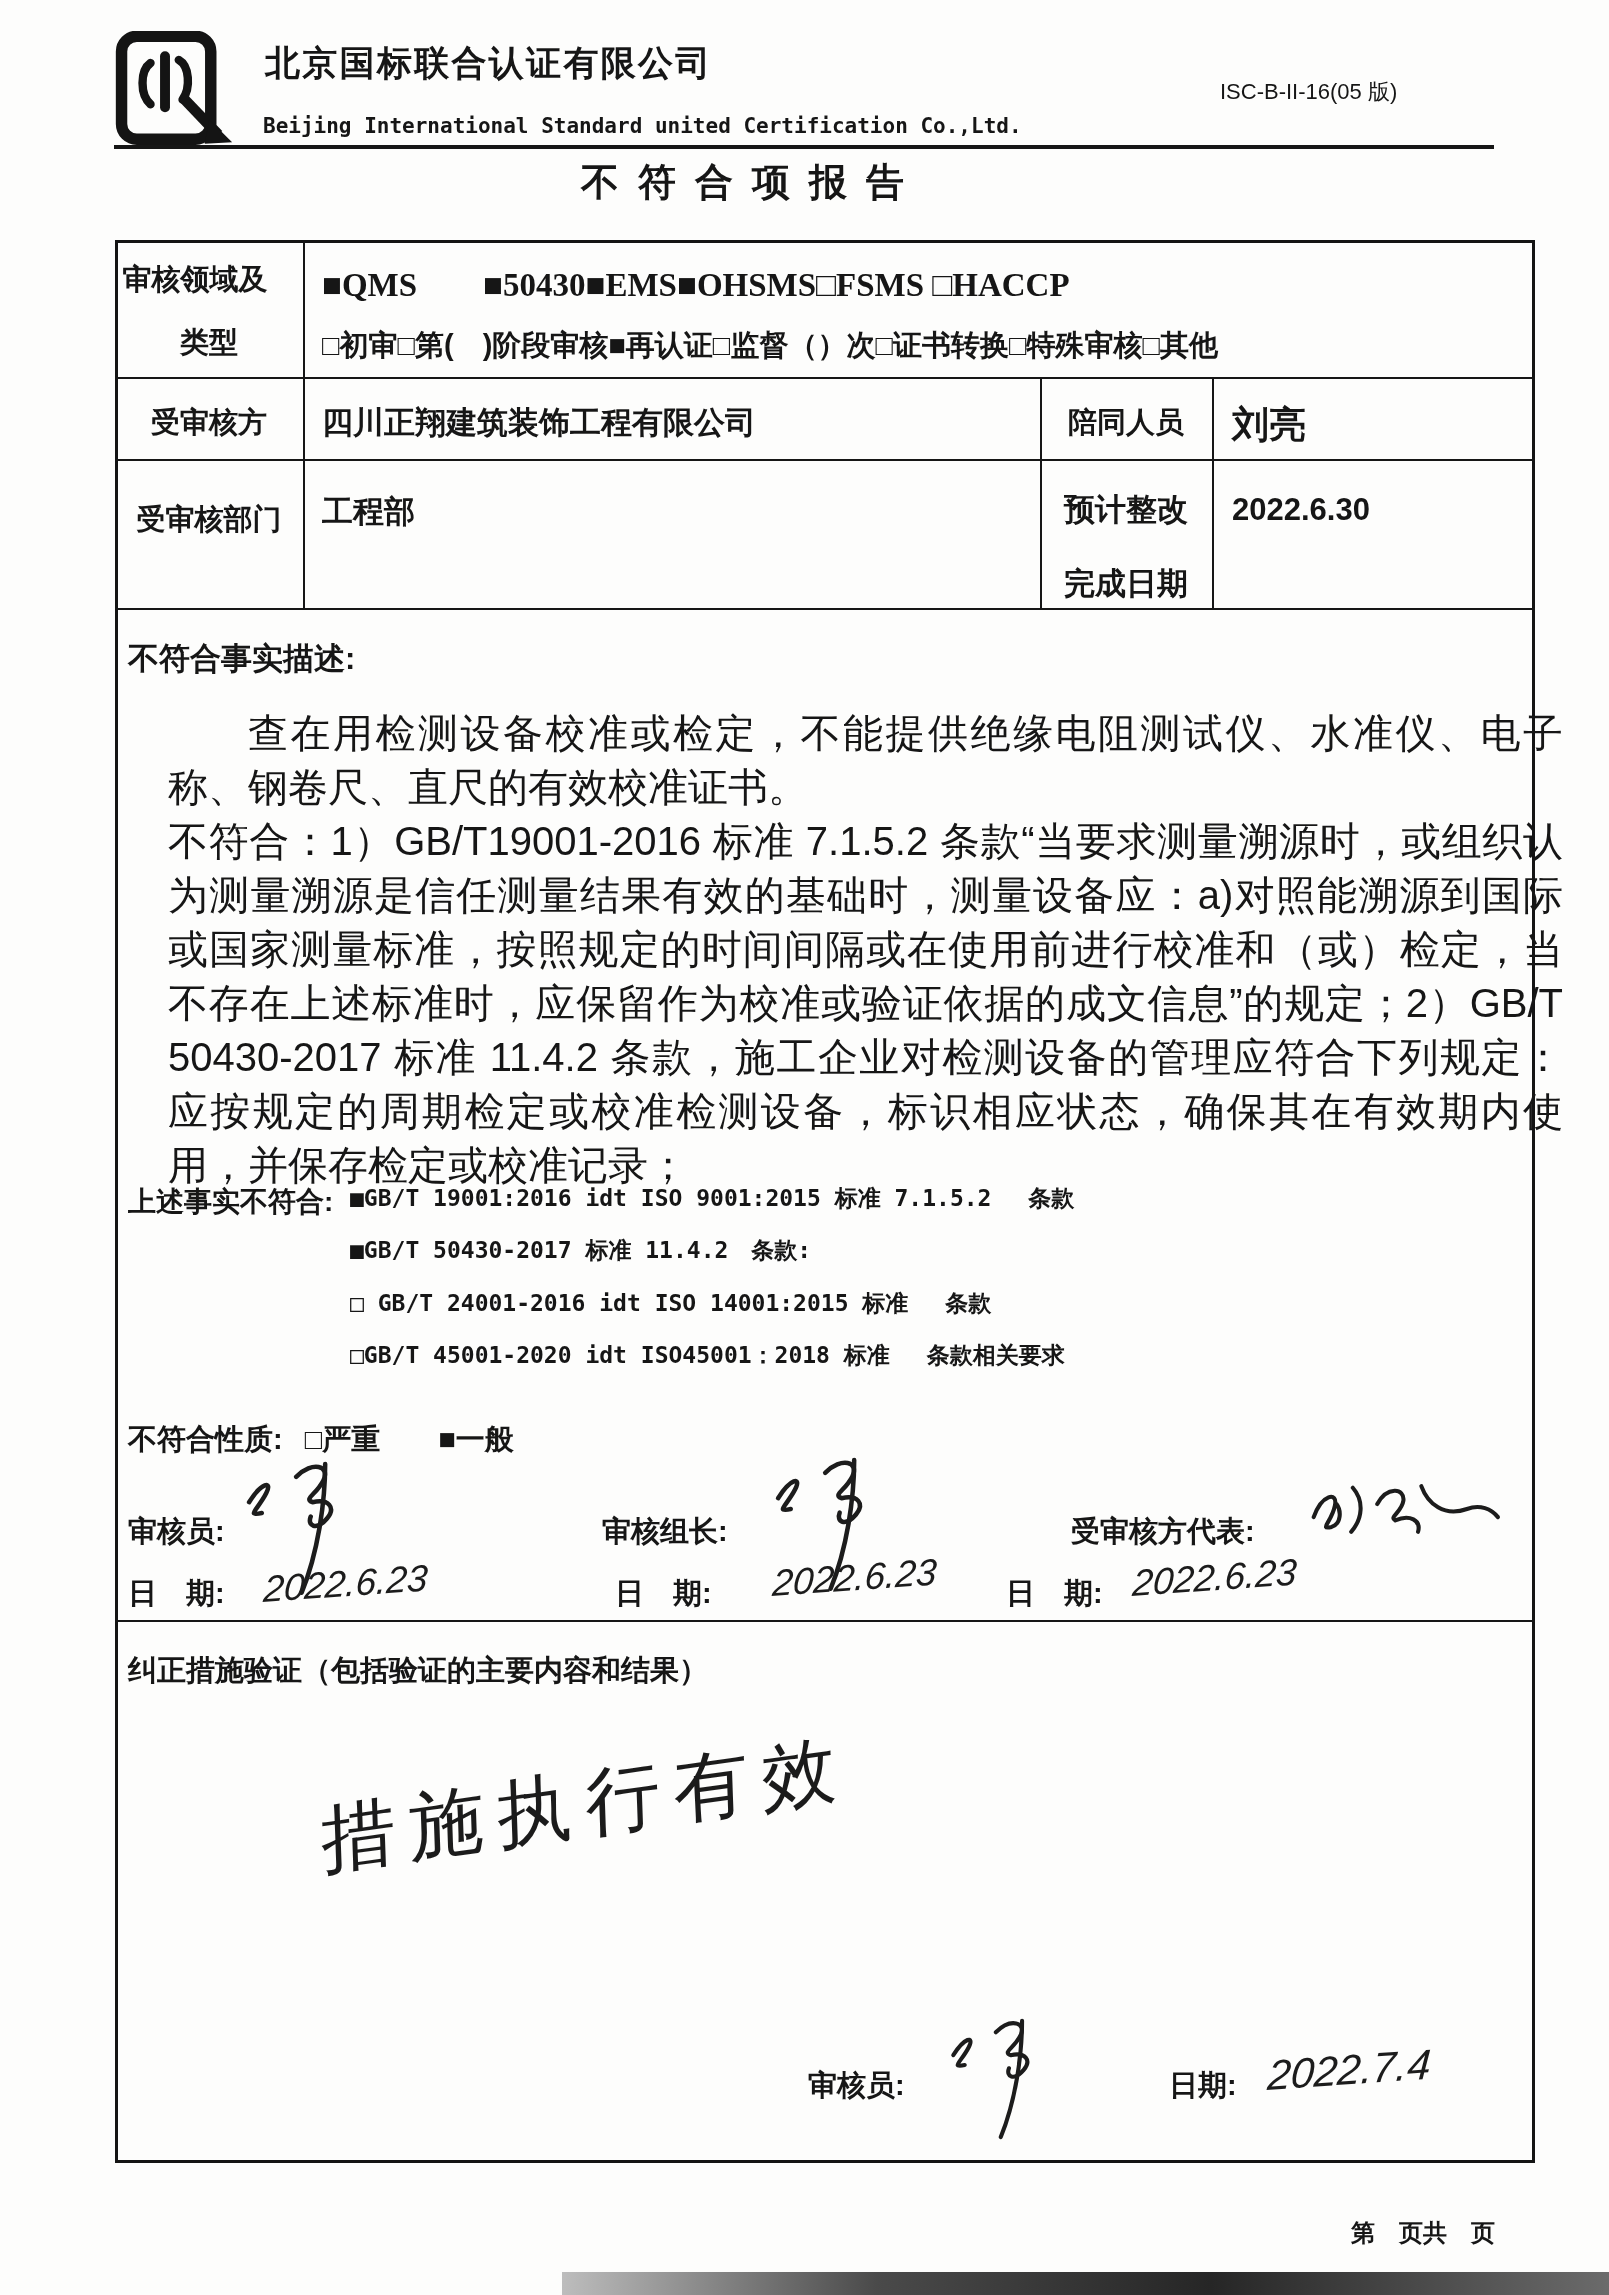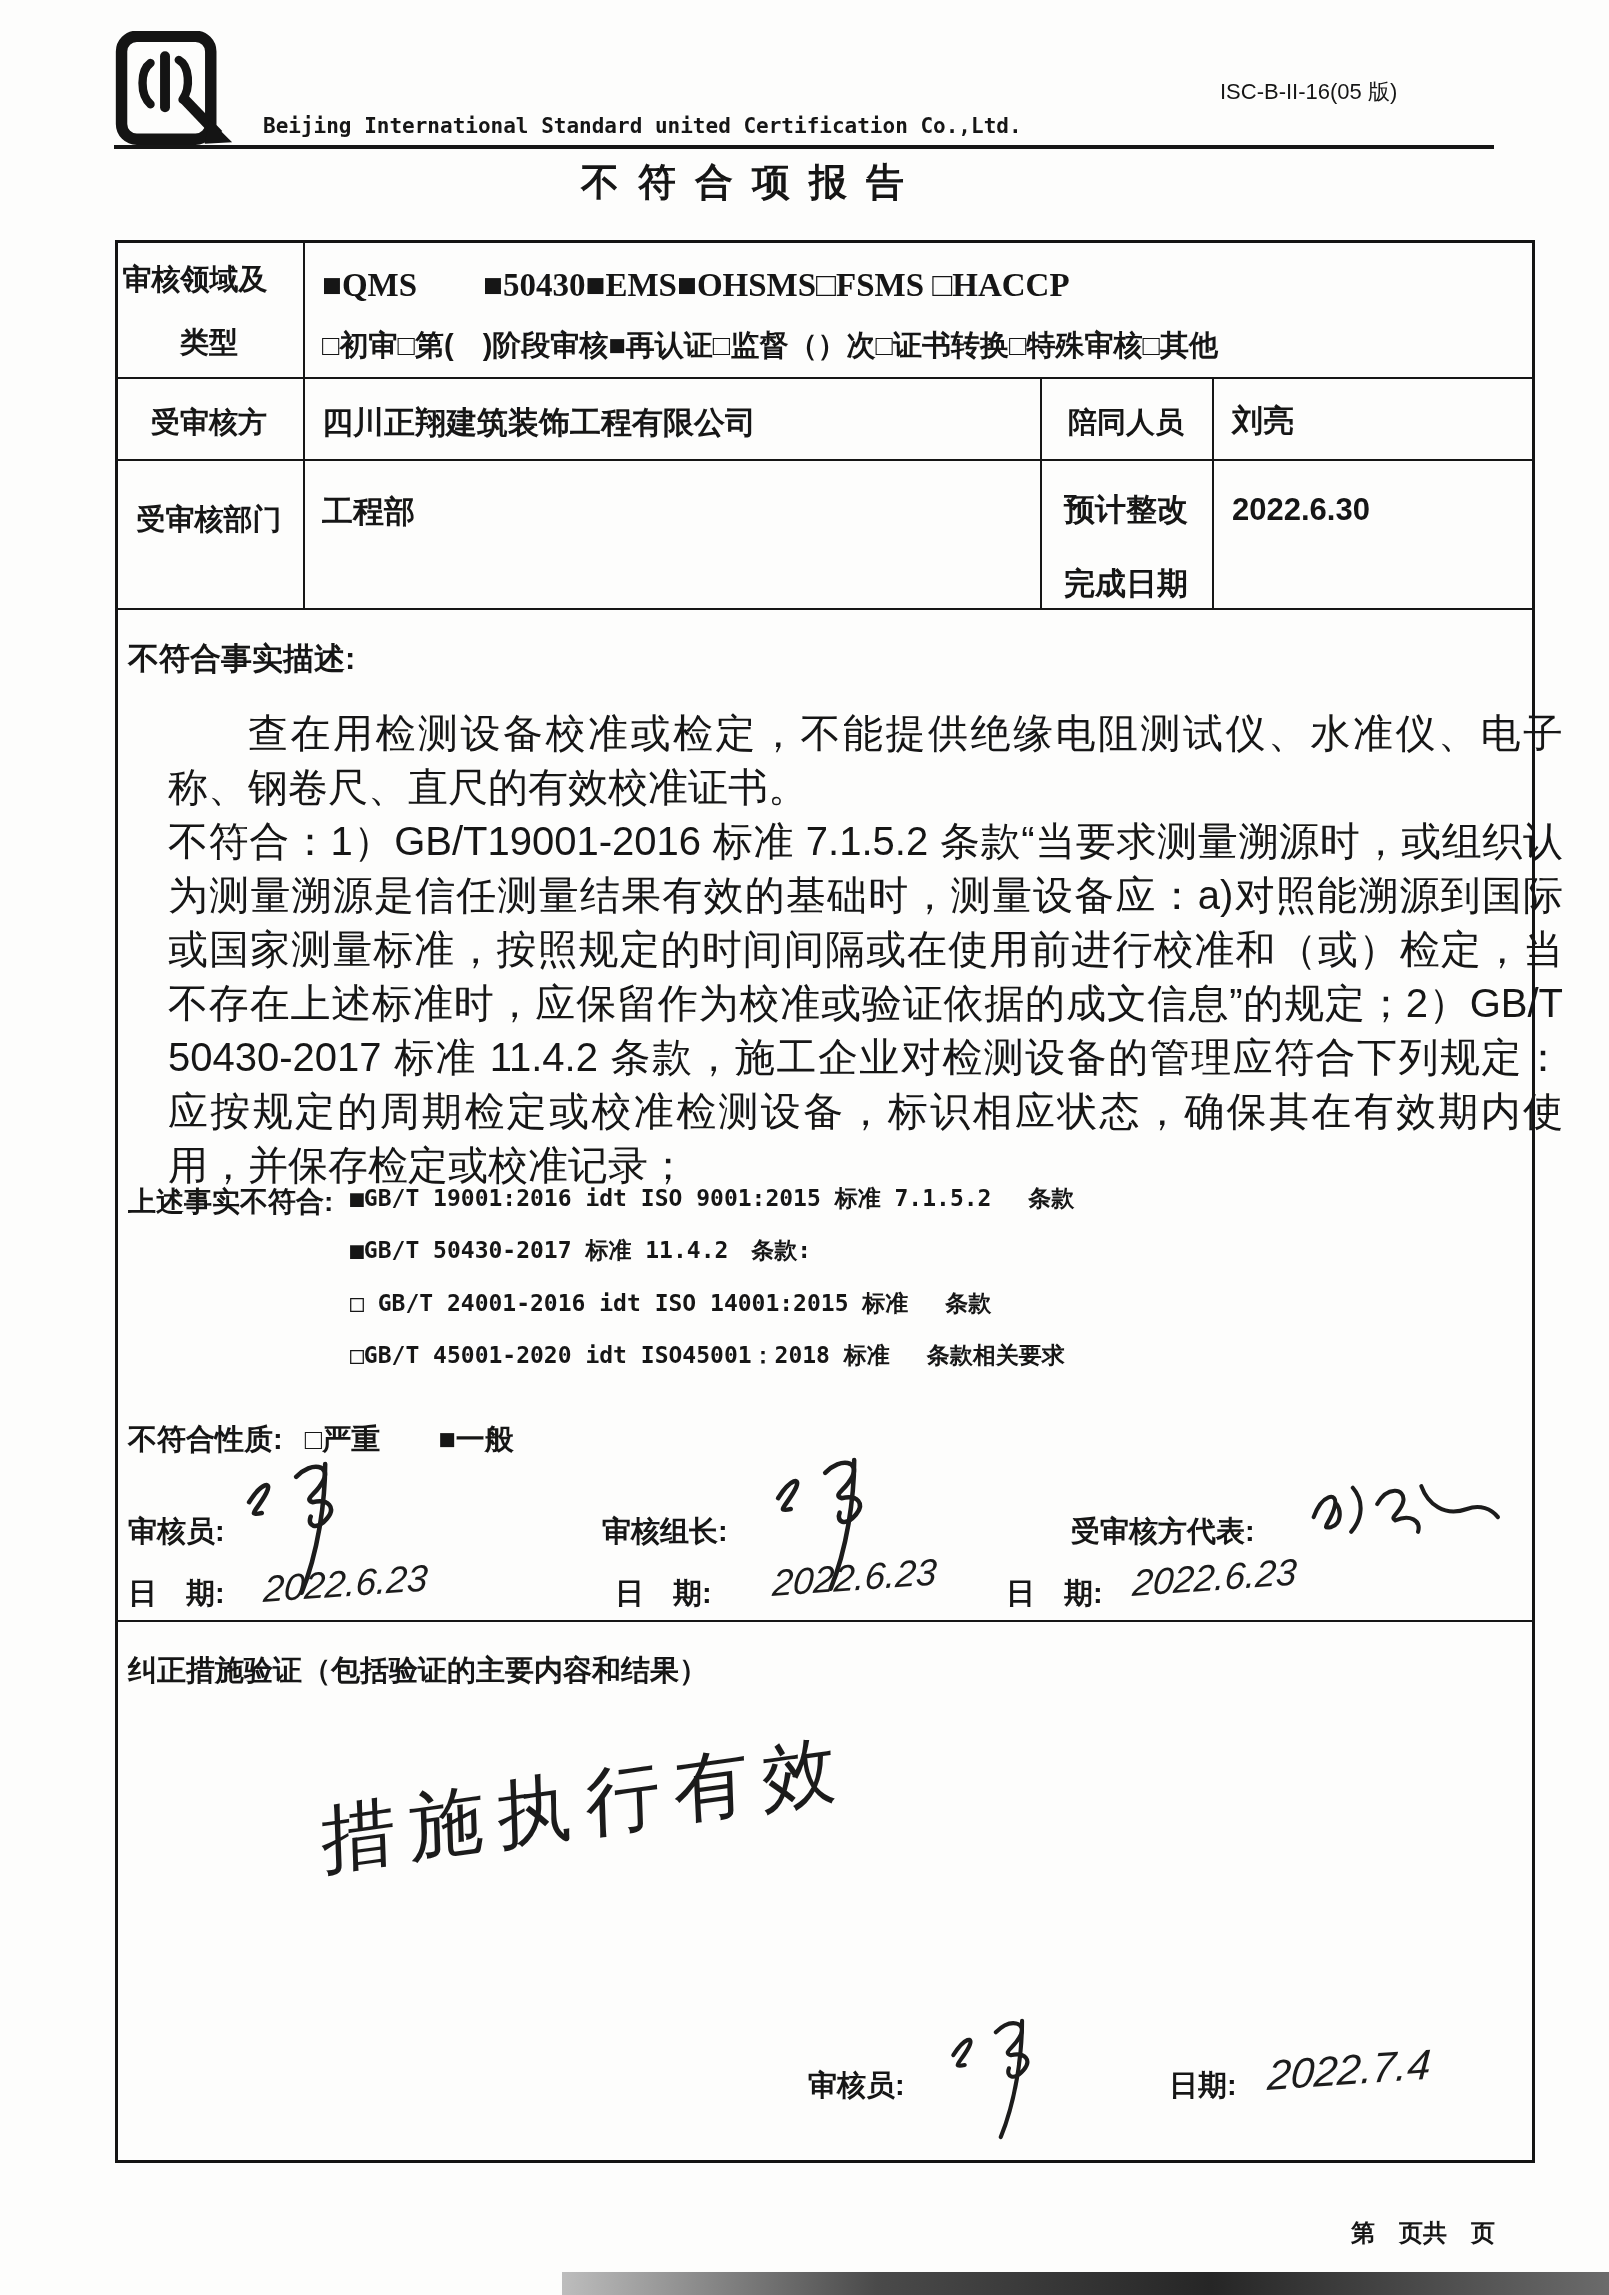--- a/index.html
+++ b/index.html
@@ -40,20 +40,21 @@
 
   <svg class="abs" style="left:112px;top:31px;" width="135" height="122" viewBox="0 0 170 160">
     <rect x="9" y="7" width="117" height="135" rx="20" fill="none" stroke="#141414" stroke-width="15"></rect>
     <path d="M47,42 C33,52 33,84 47,96" fill="none" stroke="#141414" stroke-width="11" stroke-linecap="round"></path>
     <line x1="66" y1="33" x2="66" y2="100" stroke="#141414" stroke-width="13" stroke-linecap="round"></line>
     <path d="M84,38 C98,46 100,74 89,90" fill="none" stroke="#141414" stroke-width="11" stroke-linecap="round"></path>
     <line x1="90" y1="88" x2="136" y2="136" stroke="#141414" stroke-width="14"></line>
     <polygon points="124,116 154,146 118,148" fill="#141414"></polygon>
   </svg>
 
+  <div class="abs" style="left:265px;top:40px;font-size:35px;font-weight:600;letter-spacing:2.3px;">北京国标联合认证有限公司</div>
 
   <div class="abs mono" style="left:263px;top:114px;font-size:21px;font-weight:600;">Beijing International Standard united Certification Co.,Ltd.</div>
 
   <div class="abs" style="left:1220px;top:77px;font-size:22px;">ISC-B-II-16(05 版)</div>
 
   <div class="line" style="left:114px;top:145px;width:1380px;height:3.8px;"></div>
 
   <div class="abs serif" style="left:0;top:157px;width:1487px;text-align:center;font-size:38px;font-weight:700;letter-spacing:0.5em;text-indent:0.45em;">不符合项报告</div>
 
   <div class="abs" style="left:115px;top:240px;width:1414px;height:1917px;border:3.1px solid #141414;"></div>
@@ -68,21 +69,21 @@
 
   <div class="abs center" style="left:115px;top:260px;width:160px;font-size:29px;font-weight:600;">审核领域及</div>
   <div class="abs center" style="left:115px;top:323px;width:188px;font-size:29px;font-weight:600;">类型</div>
 
   <div class="abs serif" style="left:322px;top:263px;font-size:33px;font-weight:700;">■QMS　　■50430■EMS■OHSMS□FSMS □HACCP</div>
   <div class="abs" style="left:322px;top:326px;font-size:29px;font-weight:600;">□初审□第(　)阶段审核■再认证□监督（）次□证书转换□特殊审核□其他</div>
 
   <div class="abs center" style="left:115px;top:403px;width:188px;font-size:29px;font-weight:600;">受审核方</div>
   <div class="abs" style="left:322px;top:402px;font-size:31px;font-weight:600;">四川正翔建筑装饰工程有限公司</div>
   <div class="abs center" style="left:1040px;top:403px;width:172px;font-size:29px;font-weight:600;">陪同人员</div>
-  <div class="abs" style="left:1232px;top:400px;font-size:31px;font-weight:600;">刘亮</div>
+  <div class="abs" style="left:1232px;top:400px;font-size:37px;font-weight:600;">刘亮</div>
 
   <div class="abs center" style="left:115px;top:500px;width:188px;font-size:29px;font-weight:600;">受审核部门</div>
   <div class="abs" style="left:322px;top:491px;font-size:31px;font-weight:600;">工程部</div>
   <div class="abs center" style="left:1040px;top:489px;width:172px;font-size:31px;font-weight:600;">预计整改</div>
   <div class="abs center" style="left:1040px;top:563px;width:172px;font-size:31px;font-weight:600;">完成日期</div>
   <div class="abs" style="left:1232px;top:492px;font-size:31px;font-weight:600;">2022.6.30</div>
 
   <div class="abs" style="left:128px;top:638px;font-size:31px;font-weight:700;">不符合事实描述:</div>
 
   <div class="abs wrap body-text" style="left:128px;top:706px;width:1395px;font-size:40px;line-height:54px;margin-left:40px;">

